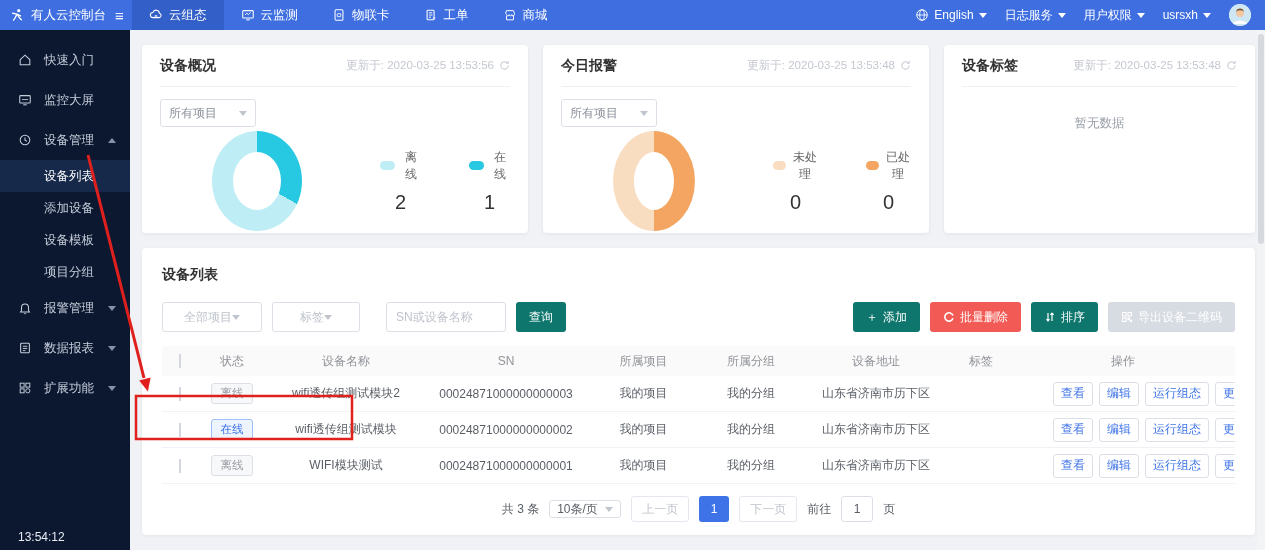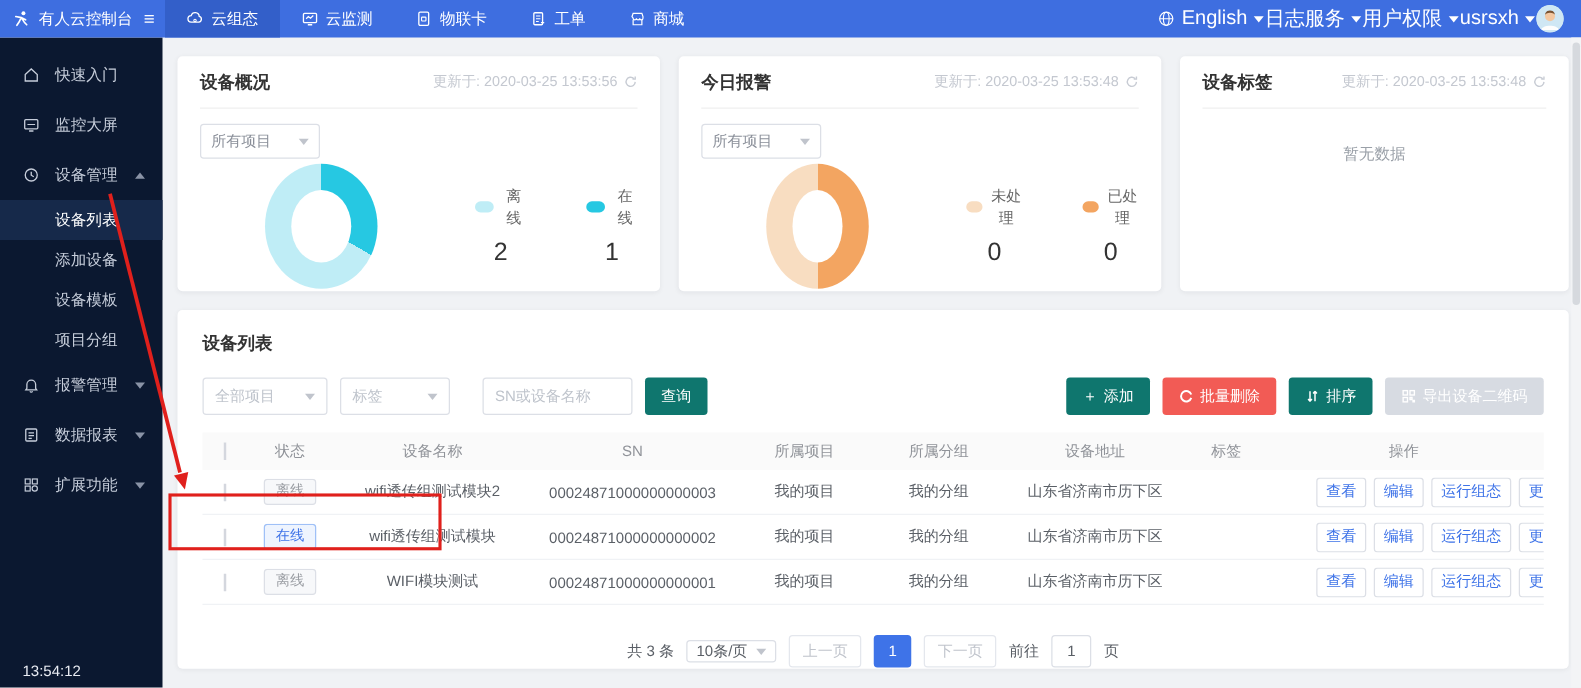--- a/index.html
+++ b/index.html
@@ -6,21 +6,21 @@
   html,body { width:1265px; height:550px; overflow:hidden; font-family:"Liberation Sans","DejaVu Sans",sans-serif; background:#f0f2f5; }
 
   
   .topbar { position:absolute; top:0; left:0; right:0; height:30px; background:#3e6ee0; display:flex; align-items:stretch; color:#fff; z-index:10; }
   .brand { display:flex; align-items:center; gap:7px; padding:0 10px; width:132px; flex:0 0 auto; }
   .brand-title { font-size:12.5px; white-space:nowrap; }
   .hamburger { font-size:15px; line-height:1; cursor:pointer; margin-left:2px; }
   .topnav { display:flex; align-items:stretch; }
   .topnav-item { display:flex; align-items:center; gap:6px; padding:0 17px; font-size:12.5px; cursor:pointer; }
   .topnav-item.active { background:#335fc9; }
-  .topbar-right { margin-left:auto; display:flex; align-items:center; gap:1px; padding-right:14px; font-size:16px;justify-content:center; }
+  .topbar-right { margin-left:auto; display:flex; align-items:center; gap:18px; padding-right:14px; font-size:12px;justify-content:center; }
   .tr-item { display:flex; align-items:center; gap:5px; cursor:pointer; white-space:nowrap; }
   .caret-dn { width:0; height:0; border-left:4px solid transparent; border-right:4px solid transparent; border-top:5px solid #fff; display:inline-block; }
   .avatar { width:22px; height:22px; border-radius:50%; background:#cfe7f4; overflow:hidden; flex:0 0 auto; cursor:pointer; }
 
   
   .sidebar { position:absolute; top:30px; left:0; bottom:0; width:130px; background:#0b1830; color:#c6cdda; z-index:9; }
   .side-list { padding-top:10px; }
   .side-item { height:40px; display:flex; align-items:center; gap:12px; padding:0 14px 0 18px; font-size:12.5px; cursor:pointer; }
   .side-item .s-caret { margin-left:auto; }
   .caret-up-s { width:0;height:0;border-left:4px solid transparent;border-right:4px solid transparent;border-bottom:5px solid #8a93a6; }
@@ -46,21 +46,21 @@
   .legend { text-align:center; }
   .legend-top { display:flex; align-items:center; gap:6px; font-size:12px; color:#666; }
   .chip { width:18px; height:9px; border-radius:5px; display:inline-block; }
   .legend-num { font-size:20px; color:#333; margin-top:8px; }
   .empty-text { text-align:center; font-size:12.5px; color:#9aa0a8; padding-top:28px; }
 
   
   .list-card { margin-top:15px; height:287px; background:#fff; border-radius:4px; box-shadow:0 1px 4px rgba(0,21,41,.06); padding:18px 20px 0 20px; }
   .list-title { font-size:14px; color:#333; font-weight:700; }
   .filter-row { display:flex; align-items:center; margin-top:18px; }
-  .f-select { height:30px; border:1px solid #dcdfe6; border-radius:3px; display:inline-flex; align-items:center; justify-content:space-between; padding:0 9px; font-size:12px; background:#fff; cursor:pointer; margin-right:10px; }
+  .f-select { height:30px; border:1px solid #dcdfe6; border-radius:3px; display:inline-flex; align-items:center; justify-content:center; padding:0 9px; font-size:12px; background:#fff; cursor:pointer; margin-right:10px; }
   .f-select.ph { color:#bfc4cc; } .f-select.val { color:#5a5f66; }
   .w1{width:100px;} .w2{width:100px;} .w3{width:88px;}
   .f-input { width:120px; height:30px; border:1px solid #dcdfe6; border-radius:3px; padding:0 9px; font-size:12px; color:#5a5f66; margin-right:10px;margin-left:16px; }
   .f-input::placeholder { color:#bfc4cc; }
   .btn { height:30px; border:none; border-radius:3px; font-size:12px; color:#fff; display:inline-flex; align-items:center; gap:5px; padding:0 13px; cursor:pointer; font-family:inherit; }
   .btn-blue { background:#0f766e; }
   .btn-red { background:#f25b55; }
   .btn-disabled { background:#d7dbe2; cursor:not-allowed; }
   .right-actions { margin-left:auto; display:flex; gap:10px; }
 
@@ -69,21 +69,21 @@
   .thead { background:#fafafa; height:30px; font-size:12px; color:#909399; }
   .trow { height:36px; border-bottom:1px solid #f0f2f5; font-size:12px; color:#5a5f66; }
   .td { text-align:center; overflow:hidden; white-space:nowrap; }
   .checkbox { width:13px; height:13px; border:1px solid #d4d7de; border-radius:2px; background:#fff; margin:0 auto; cursor:pointer; }
   .tag { display:inline-block; min-width:42px; padding:3px 8px; font-size:11.5px; border-radius:3px; line-height:1.2; }
   .tag-off { color:#9a9da3; border:1px solid #dcdfe6; background:#f7f8fa; }
   .tag-on { color:#3e73e8; border:1px solid #9fc0f7; background:#eef4fe; }
   .row-btns { display:flex; gap:6px; justify-content:flex-start; padding-left:42px; }
   .rbtn { height:24px; padding:0 7px; border:1px solid #dcdfe6; background:#fff; border-radius:3px; font-size:12px; color:#3e73e8; display:inline-flex; align-items:center; gap:4px; cursor:pointer; font-family:inherit; white-space:nowrap; }
 
-  .pager { display:flex; align-items:center; justify-content:center; gap:10px; margin-top:24px; font-size:12px; color:#5a5f66; }
+  .pager { display:flex; align-items:center; justify-content:center; gap:10px; margin-top:12px; font-size:12px; color:#5a5f66; }
   .pg-sel { width:72px; height:18px; border:1px solid #dcdfe6; border-radius:3px; display:inline-flex; align-items:center; justify-content:space-between; padding:0 7px; color:#5a5f66; background:#fff; cursor:pointer; }
   .pg-btn { height:26px; padding:0 10px; border:1px solid #e4e7ed; border-radius:3px; background:#fff; color:#c0c4cc; display:inline-flex; align-items:center; font-size:12px; cursor:not-allowed; font-family:inherit; }
   .pg-cur { height:26px; min-width:30px; border-radius:3px; background:#3e73e8; color:#fff; display:inline-flex; align-items:center; justify-content:center; font-size:12px; cursor:pointer; }
   .pg-goto { width:32px; height:26px; border:1px solid #dcdfe6; border-radius:3px; text-align:center; font-size:12px; color:#5a5f66; }
 
   
   .scrollbar { position:absolute; right:0; top:30px; bottom:0; width:8px; background:#f3f4f6; z-index:20; }
   .scroll-thumb { position:absolute; top:4px; right:1px; width:6px; height:210px; border-radius:3px; background:#d6d9de; cursor:pointer; }
 
   

